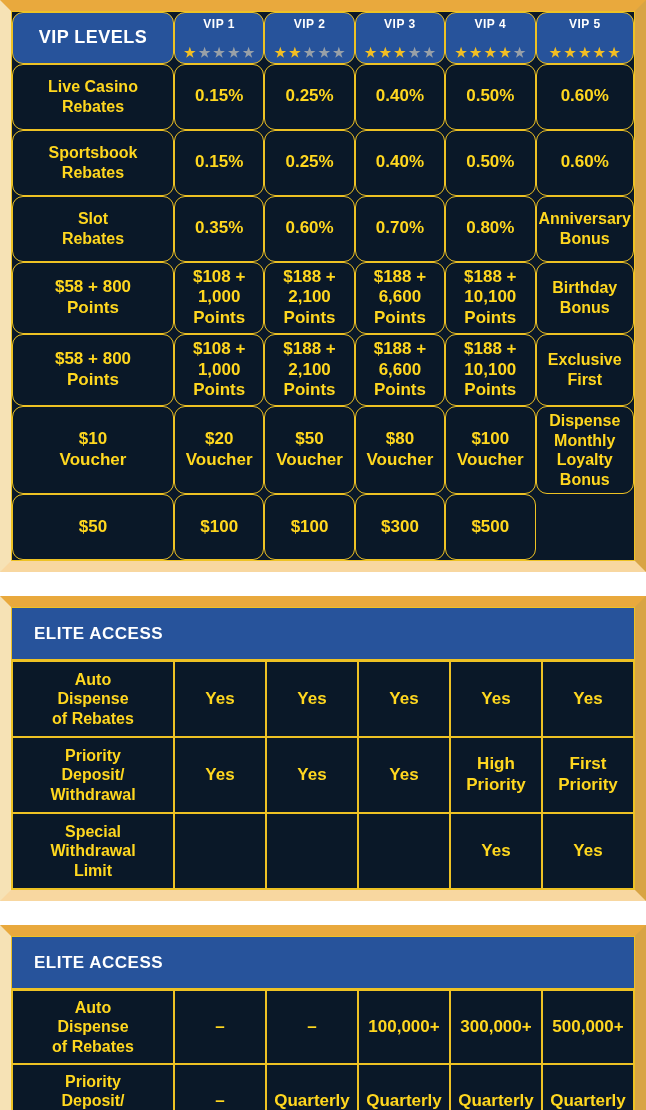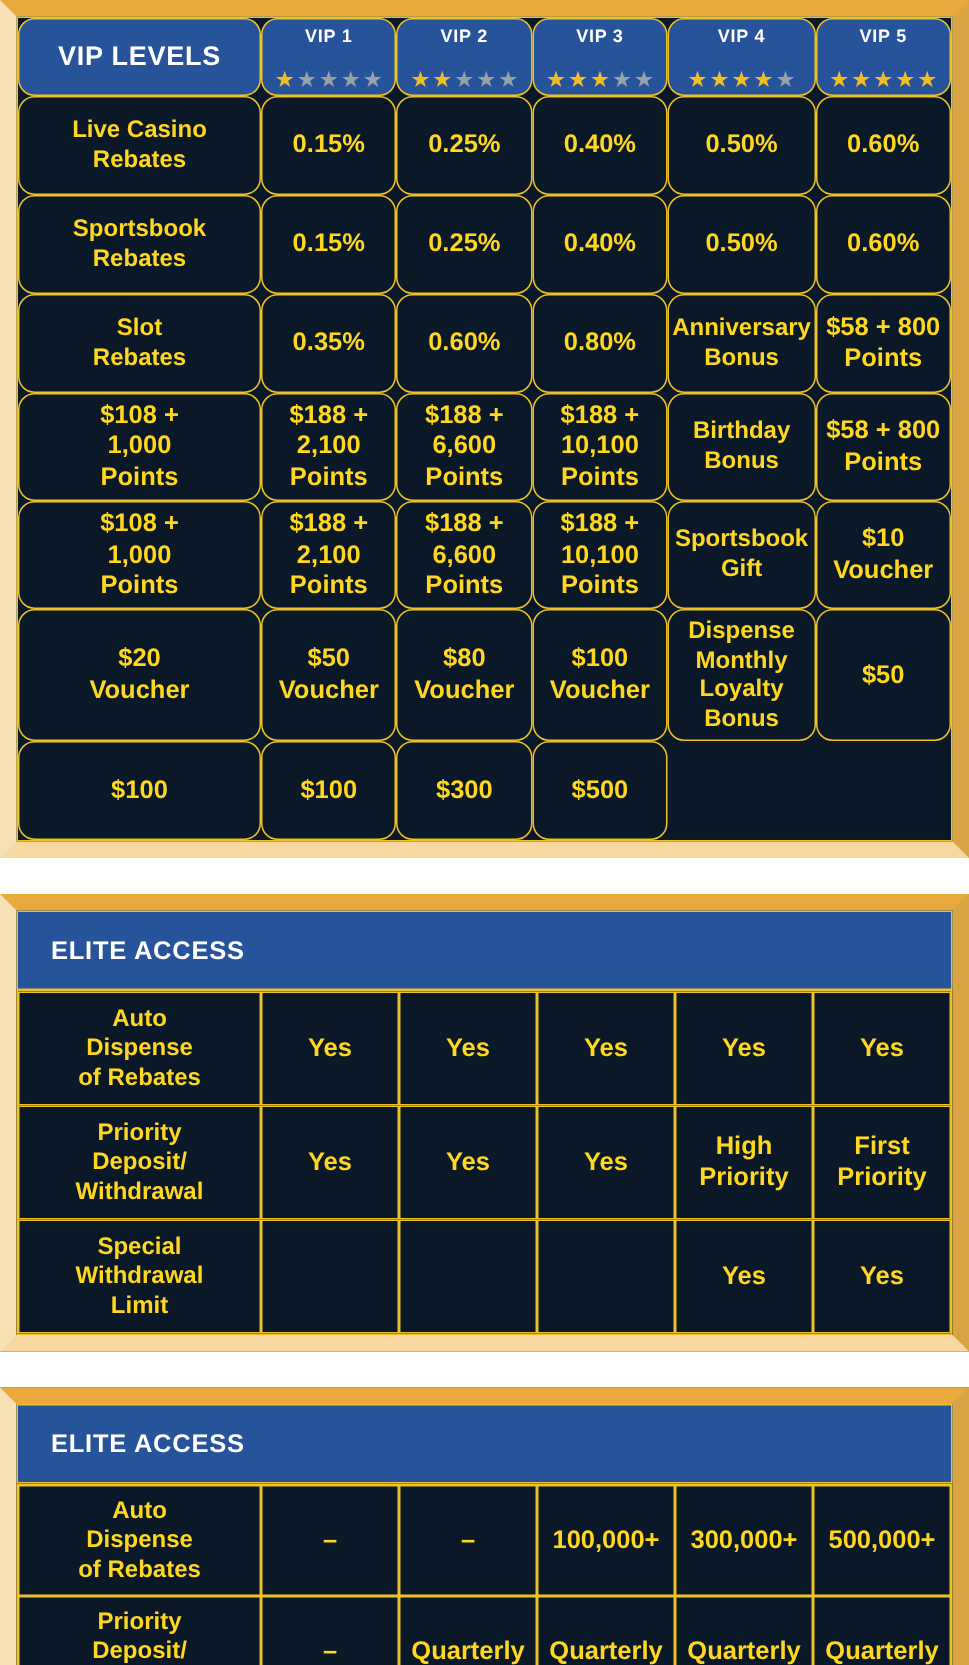--- a/index.html
+++ b/index.html
@@ -87,20 +87,21 @@
 Rebates</div>
         <div class="cell val">0.15%</div>
         <div class="cell val">0.25%</div>
         <div class="cell val">0.40%</div>
         <div class="cell val">0.50%</div>
         <div class="cell val">0.60%</div>
         <div class="cell rowlabel">Slot
 Rebates</div>
         <div class="cell val">0.35%</div>
         <div class="cell val">0.60%</div>
+        <div class="cell val">0.70%</div>
         <div class="cell val">0.80%</div>
         <div class="cell rowlabel">Anniversary
 Bonus</div>
         <div class="cell val">$58 + 800
 Points</div>
         <div class="cell val">$108 +
 1,000
 Points</div>
         <div class="cell val">$188 +
 2,100
@@ -120,21 +121,21 @@
 Points</div>
         <div class="cell val">$188 +
 2,100
 Points</div>
         <div class="cell val">$188 +
 6,600
 Points</div>
         <div class="cell val">$188 +
 10,100
 Points</div>
-        <div class="cell rowlabel">Sportsbook Gift</div>
+        <div class="cell rowlabel">Exclusive First</div>
         <div class="cell val">$10
 Voucher</div>
         <div class="cell val">$20
 Voucher</div>
         <div class="cell val">$50
 Voucher</div>
         <div class="cell val">$80
 Voucher</div>
         <div class="cell val">$100
 Voucher</div>

